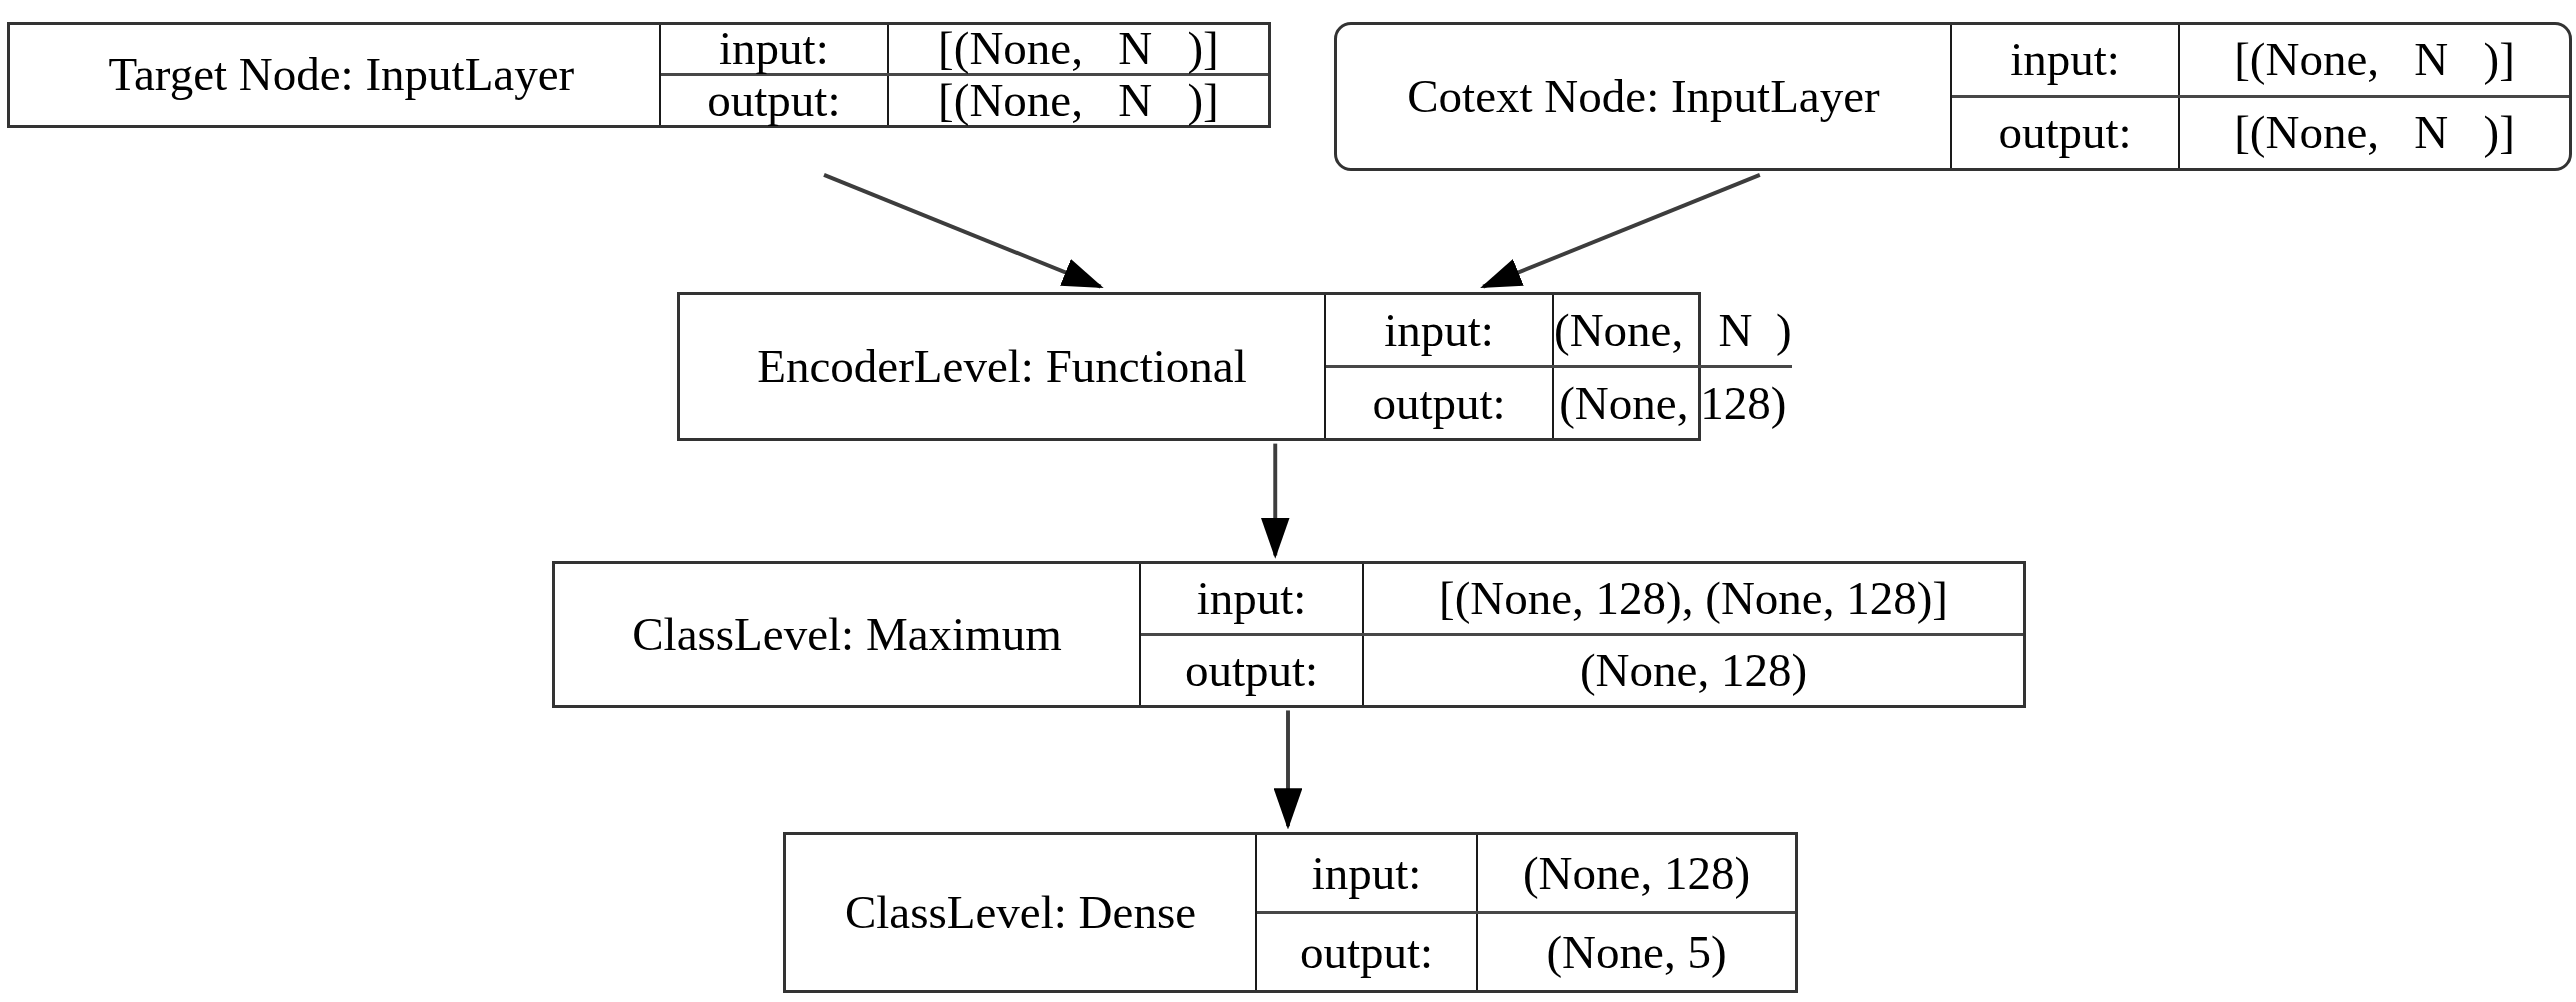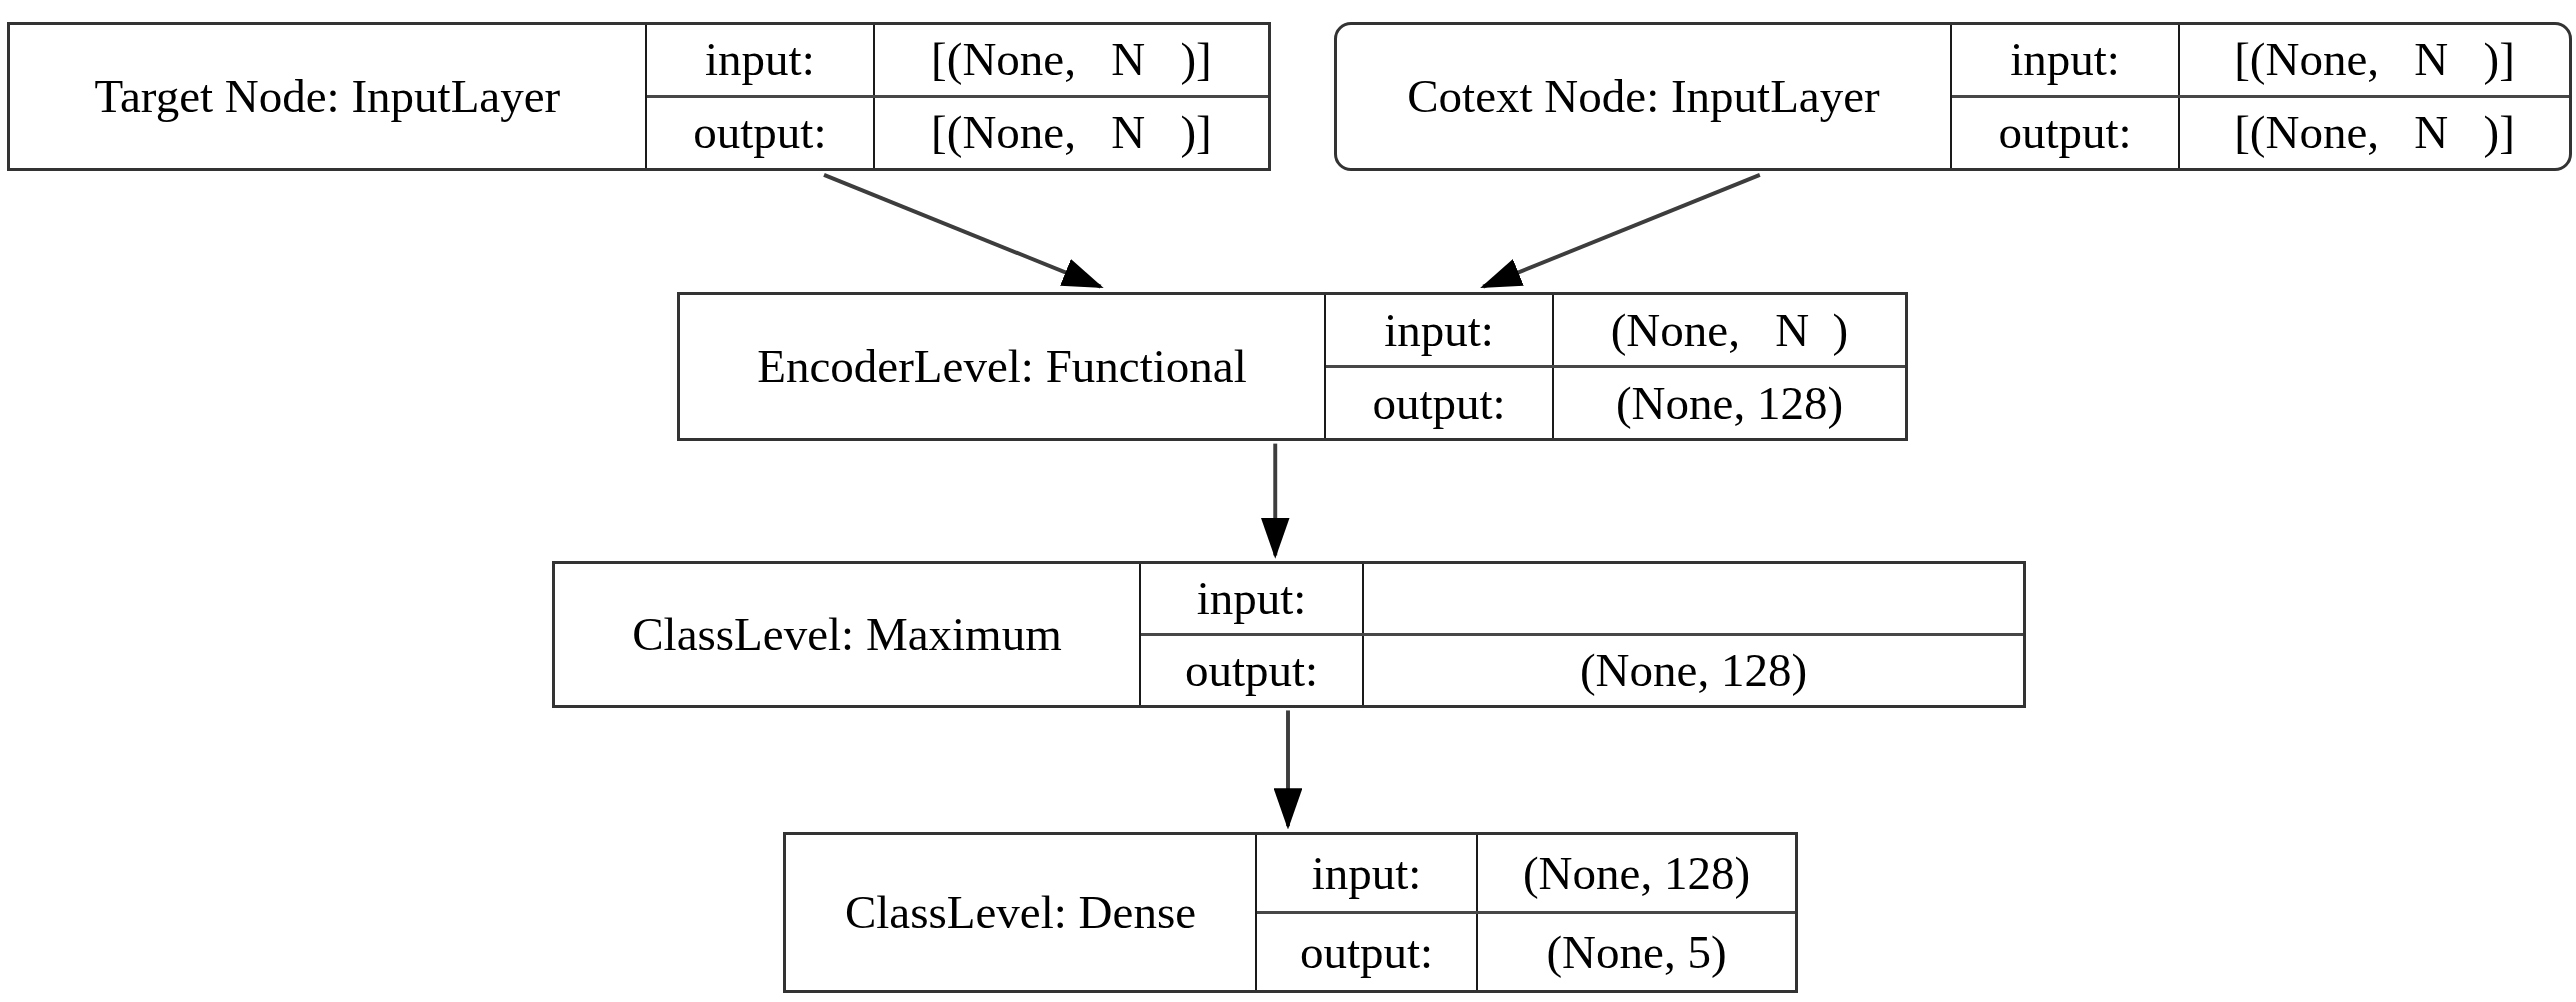--- a/index.html
+++ b/index.html
@@ -57,29 +57,29 @@
   .key-cell {
     border-right: 2.9px solid #1a1a1a;
     flex: 0 0 auto;
     text-align: right;
   }
   .val-cell {
     flex: 1 1 auto;
   }
 
   
-  #node-target  { left: 6.9px;    top: 21.6px;  width: 1264px; height: 149px; }
+  #node-target  { left: 6.9px;    top: 21.6px;  width: 1264px; height: 106px; padding-left: 14px; }
   #node-target  .label-cell { width: 637px; }
   #node-target  .key-cell   { width: 228px; }
 
   #node-cotext  { left: 1334px; top: 21.6px;  width: 1238px; height: 149px; border-radius: 17px; }
   #node-cotext  .label-cell { width: 615px; }
   #node-cotext  .key-cell   { width: 228px; }
 
-  #node-encoder { left: 677px;  top: 292px; width: 1231px; height: 149px; }
+  #node-encoder { left: 677px;  top: 292px; width: 1024px; height: 149px; }
   #node-encoder .label-cell { width: 646px; }
   #node-encoder .key-cell   { width: 228px; }
 
   #node-merge   { left: 552px;  top: 561px; width: 1474px; height: 147px; }
   #node-merge   .label-cell { width: 586px; }
   #node-merge   .key-cell   { width: 223px; }
 
   #node-class   { left: 783px;  top: 832px; width: 1015px; height: 161px; }
   #node-class   .label-cell { width: 471px; }
   #node-class   .key-cell   { width: 221px; }
@@ -141,20 +141,21 @@
         <div class="cell val-cell">(None, 128)</div>
       </div>
     </div>
   </div>
 
   <div class="node" id="node-merge">
     <div class="cell label-cell">ClassLevel: Maximum</div>
     <div class="io">
       <div class="io-row input-row">
         <div class="cell key-cell">input:</div>
+        <div class="cell val-cell">[(None, 128), (None, 128)]</div>
       </div>
       <div class="io-row">
         <div class="cell key-cell">output:</div>
         <div class="cell val-cell">(None, 128)</div>
       </div>
     </div>
   </div>
 
   <div class="node" id="node-class">
     <div class="cell label-cell">ClassLevel: Dense</div>

